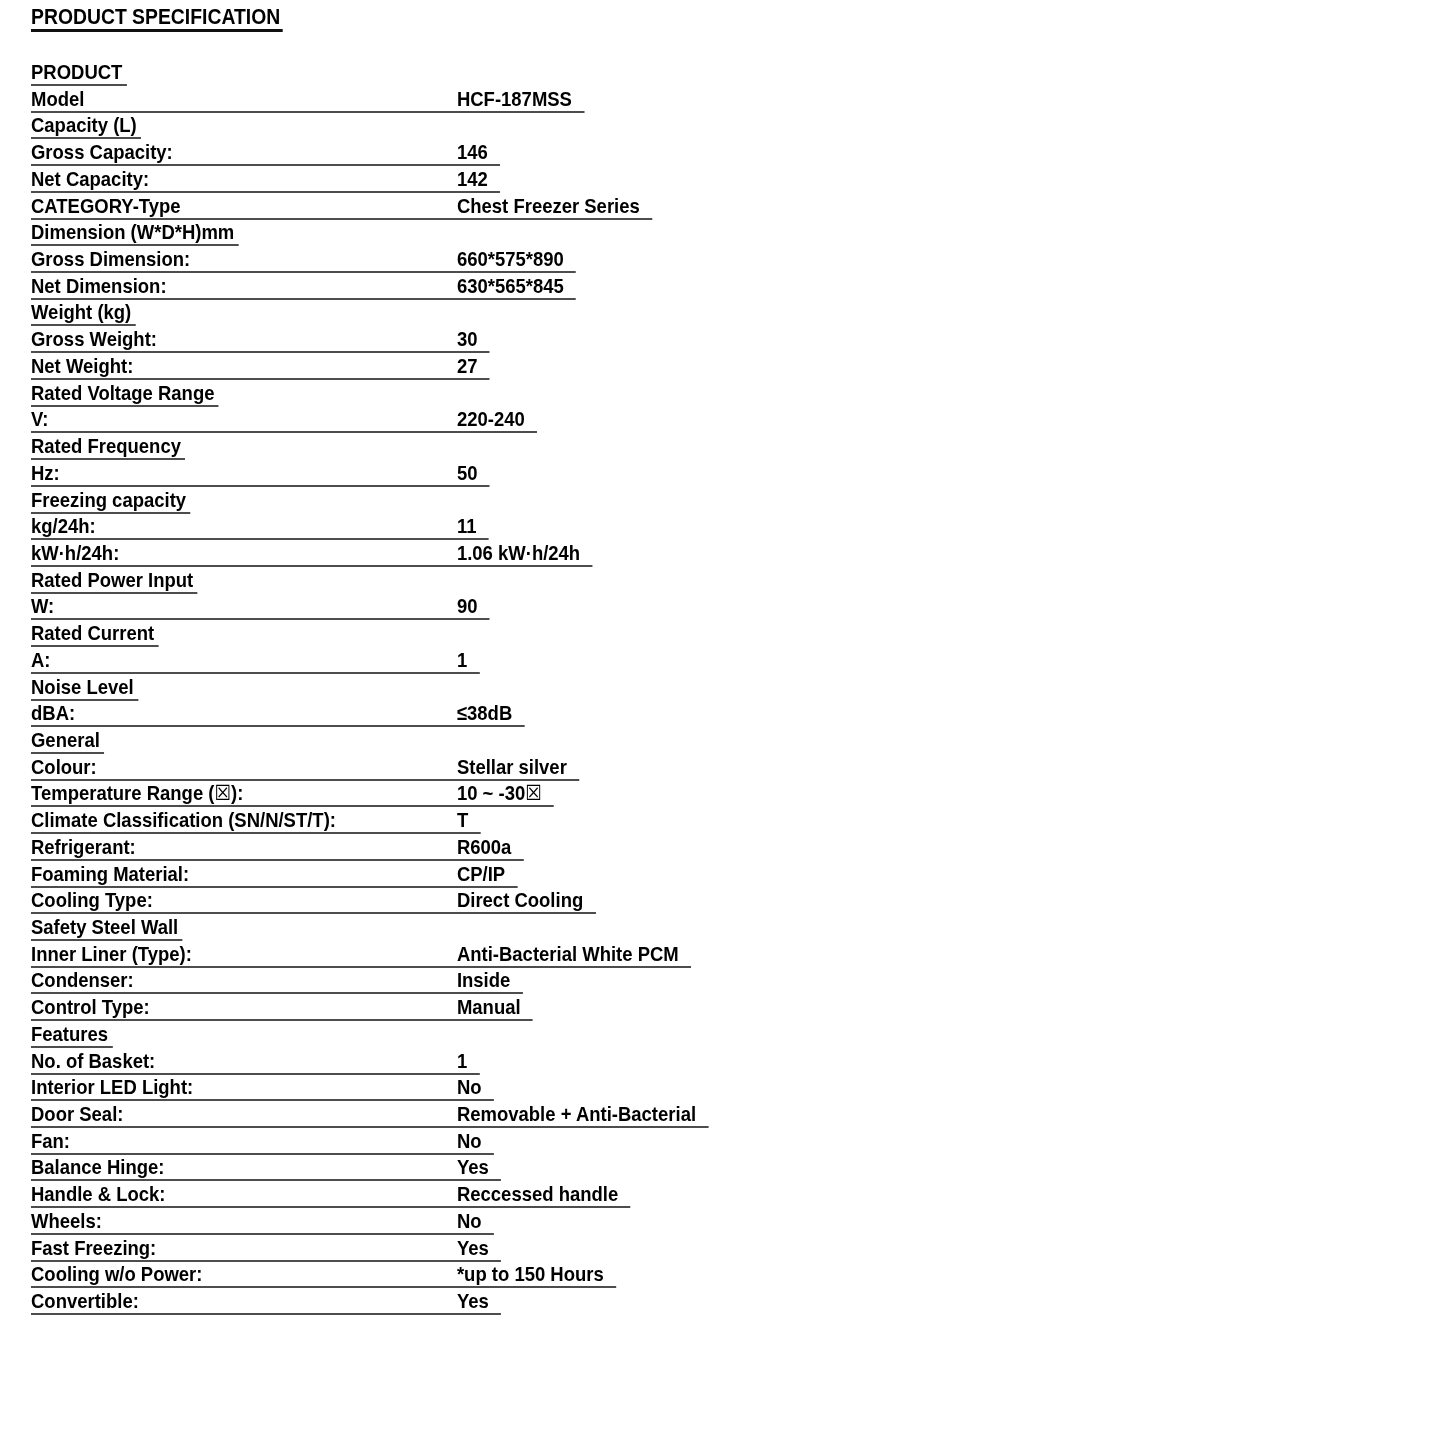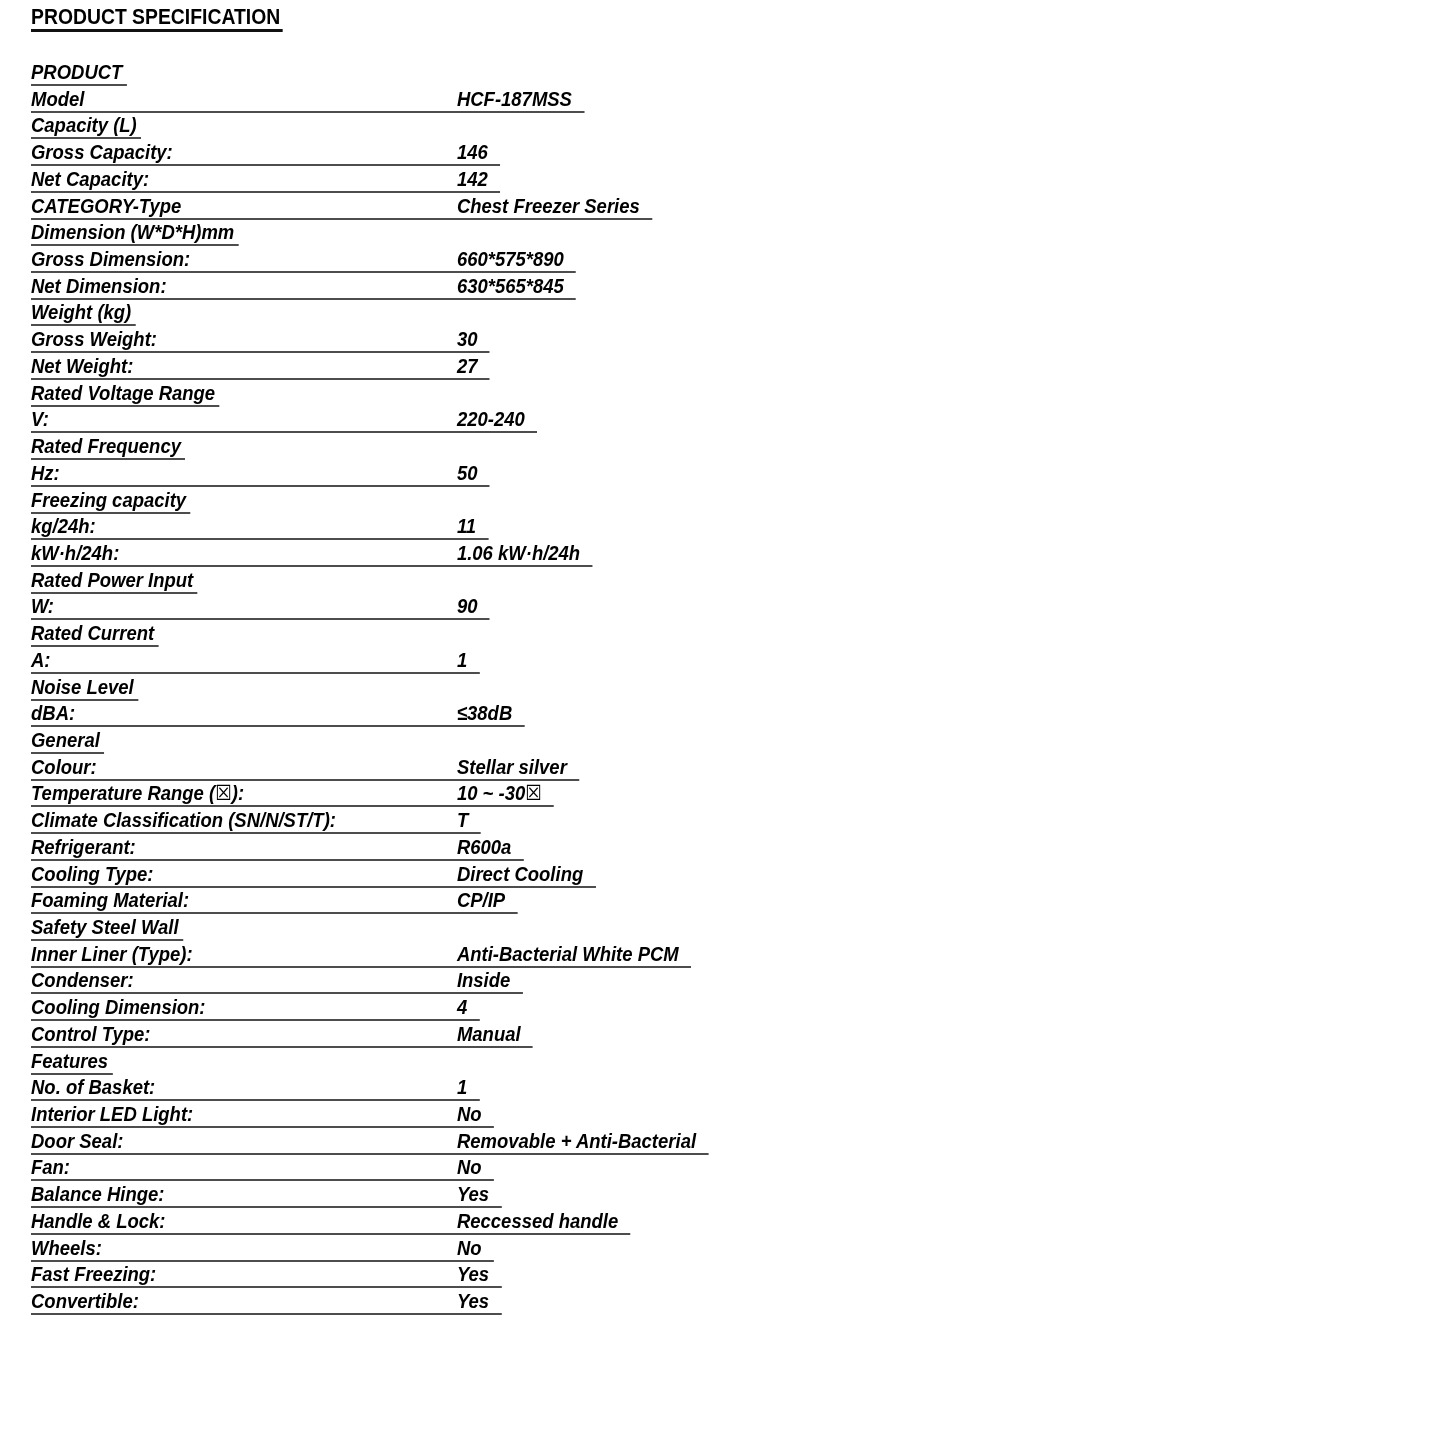--- a/index.html
+++ b/index.html
@@ -31,21 +31,20 @@
     line-height: 24px;
     height: 24px;
     padding-right: 3px;
     border-bottom: 3px solid var(--title-line-color, #111111);
   }
   .rows {
     margin-top: 28px;
   }
   .row {
     height: 26.72px;
-    font-style: italic;
   }
   .row .line {
     font-size: 21px;
     line-height: 24px;
     height: 24px;
     border-bottom: 2px solid var(--row-line-color, #4d4d4d);
   }
   .row.item .label {
     width: 484px;        
     flex: 0 0 auto;
@@ -273,32 +272,32 @@
 
   <div class="row item">
     <div class="line scale">
       <span class="label">Refrigerant:</span>
       <span class="value">R600a</span>
     </div>
   </div>
 
   <div class="row item">
     <div class="line scale">
+      <span class="label">Foaming Material:</span>
+      <span class="value">CP/IP</span>
+    </div>
+  </div>
+
+  <div class="row item">
+    <div class="line scale">
       <span class="label">Cooling Type:</span>
       <span class="value">Direct Cooling</span>
     </div>
   </div>
 
-  <div class="row item">
-    <div class="line scale">
-      <span class="label">Foaming Material:</span>
-      <span class="value">CP/IP</span>
-    </div>
-  </div>
-
   <div class="row section">
     <div class="line scale">
       <span class="label">Safety Steel Wall</span>
 
     </div>
   </div>
 
 
   <div class="row item">
     <div class="line scale">
@@ -307,26 +306,20 @@
     </div>
   </div>
 
   <div class="row item">
     <div class="line scale">
       <span class="label">Condenser:</span>
       <span class="value">Inside</span>
     </div>
   </div>
 
-  <div class="row item">
-    <div class="line scale">
-      <span class="label">Cooling Dimension:</span>
-      <span class="value">4</span>
-    </div>
-  </div>
 
   <div class="row item">
     <div class="line scale">
       <span class="label">Control Type:</span>
       <span class="value">Manual</span>
     </div>
   </div>
 
   <div class="row section">
     <div class="line scale">
@@ -384,20 +377,26 @@
     </div>
   </div>
 
   <div class="row item">
     <div class="line scale">
       <span class="label">Fast Freezing:</span>
       <span class="value">Yes</span>
     </div>
   </div>
 
+  <div class="row item">
+    <div class="line scale">
+      <span class="label">Cooling w/o Power:</span>
+      <span class="value">*up to 150 Hours</span>
+    </div>
+  </div>
 
   <div class="row item">
     <div class="line scale">
       <span class="label">Convertible:</span>
       <span class="value">Yes</span>
     </div>
   </div>
 </div>
 
 </div>

